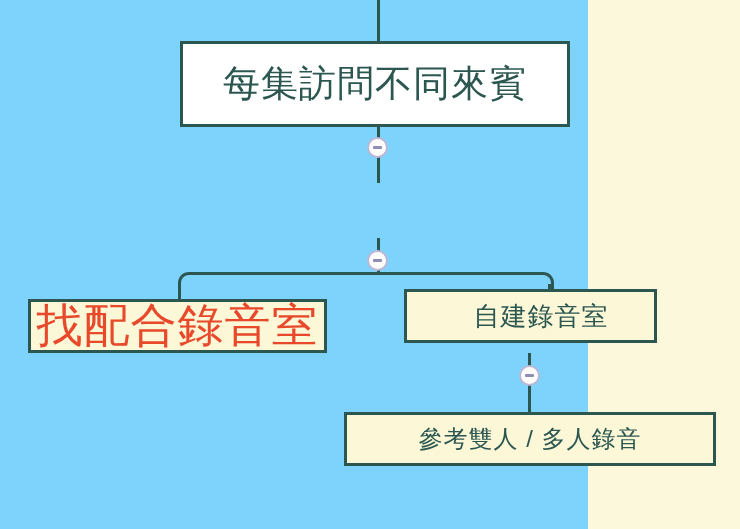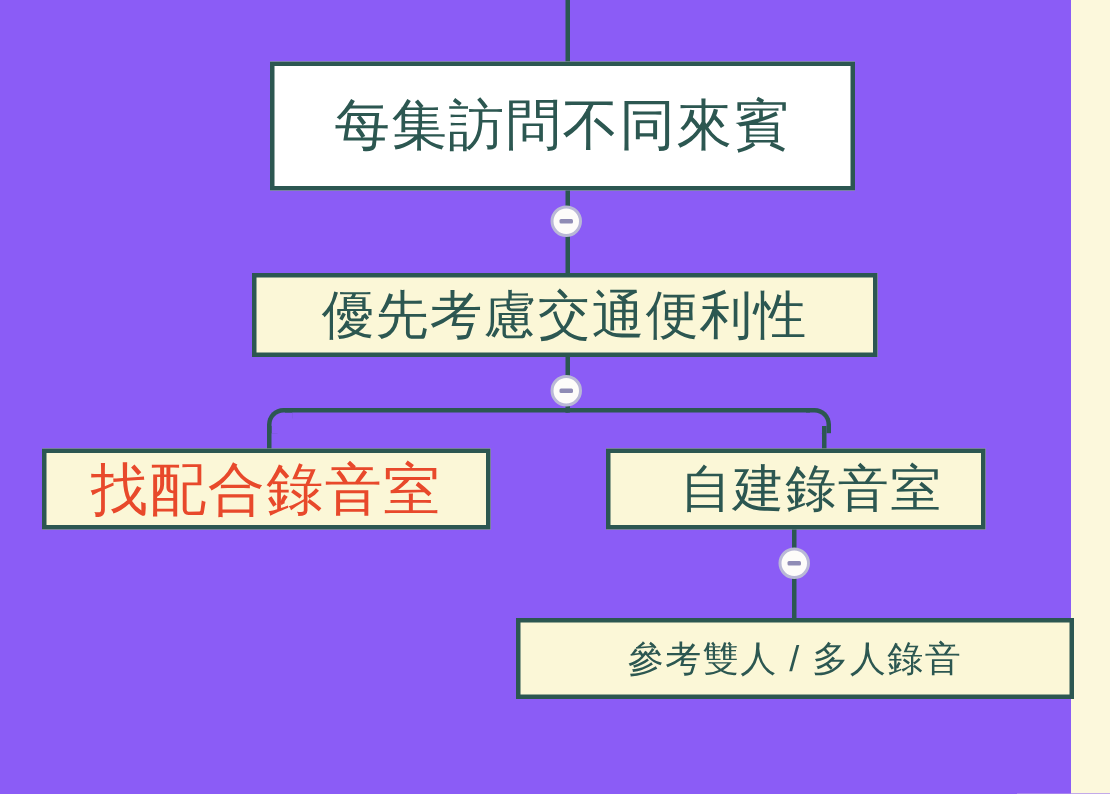--- a/index.html
+++ b/index.html
@@ -8,23 +8,23 @@
   }
   body {
     width: 740px;
     height: 529px;
     background: #FCF8DC;
     font-family: "Liberation Sans", "DejaVu Sans", sans-serif;
     overflow: hidden;
   }
   #canvas {
     position: relative;
-    width: 714px;
+    width: 588px;
     height: 529px;
-    background: #8b5cf6;
+    background: #7dd3fc;
   }
   
   .conn {
     position: absolute;
     background: #2C5751;
   }
   .conn-v { width: 3px; }
   .conn-h { height: 3px; }
 
   
@@ -93,44 +93,41 @@
   <div class="node node-white" style="left:180px; top:41px; width:390px; height:86px; font-size:37px;">
     <span>每集訪問不同來賓</span>
   </div>
 
   <div class="conn conn-v" style="left:377px; top:127px; height:56px;"></div>
 
   <div class="toggle" style="left:367px; top:137px;">
     <span class="bar"></span>
   </div>
 
-  <div class="node node-cream" style="left:168px; top:182px; width:417px; height:56px; font-size:35px;">
-    <span>優先考慮交通便利性</span>
-  </div>
 
   <div class="conn conn-v" style="left:377px; top:238px; height:37px;"></div>
 
   <div class="toggle" style="left:367px; top:250px;">
     <span class="bar"></span>
   </div>
 
   <div class="conn conn-h" style="left:190px; top:272px; width:189px;"></div>
   <div class="conn conn-h" style="left:377px; top:272px; width:163px;"></div>
 
   <div class="elbow elbow-left" style="left:178px; top:272px; width:14px; height:14px;"></div>
   <div class="elbow elbow-right" style="left:537px; top:272px; width:14px; height:14px;"></div>
 
   <div class="conn conn-v" style="left:178px; top:284px; height:16px;"></div>
   <div class="conn conn-v" style="left:548px; top:284px; height:16px;"></div>
 
-  <div class="node node-cream node-red" style="left:28px; top:299px; width:299px; height:54px; font-size:38px;">
+  <div class="node node-cream node-red" style="left:28px; top:299px; width:299px; height:54px; font-size:46px;">
     <span>找配合錄音室</span>
   </div>
 
-  <div class="node node-cream" style="left:404px; top:299px; width:253px; height:54px; font-size:34px;padding-left:21px;">
+  <div class="node node-cream" style="left:404px; top:289px; width:253px; height:54px; font-size:26px;padding-left:21px;">
     <span>自建錄音室</span>
   </div>
 
   <div class="conn conn-v" style="left:528px; top:353px; height:60px;"></div>
 
   <div class="toggle" style="left:519px; top:365px;">
     <span class="bar"></span>
   </div>
 
   <div class="node node-cream" style="left:344px; top:412px; width:372px; height:54px; font-size:24px;">

